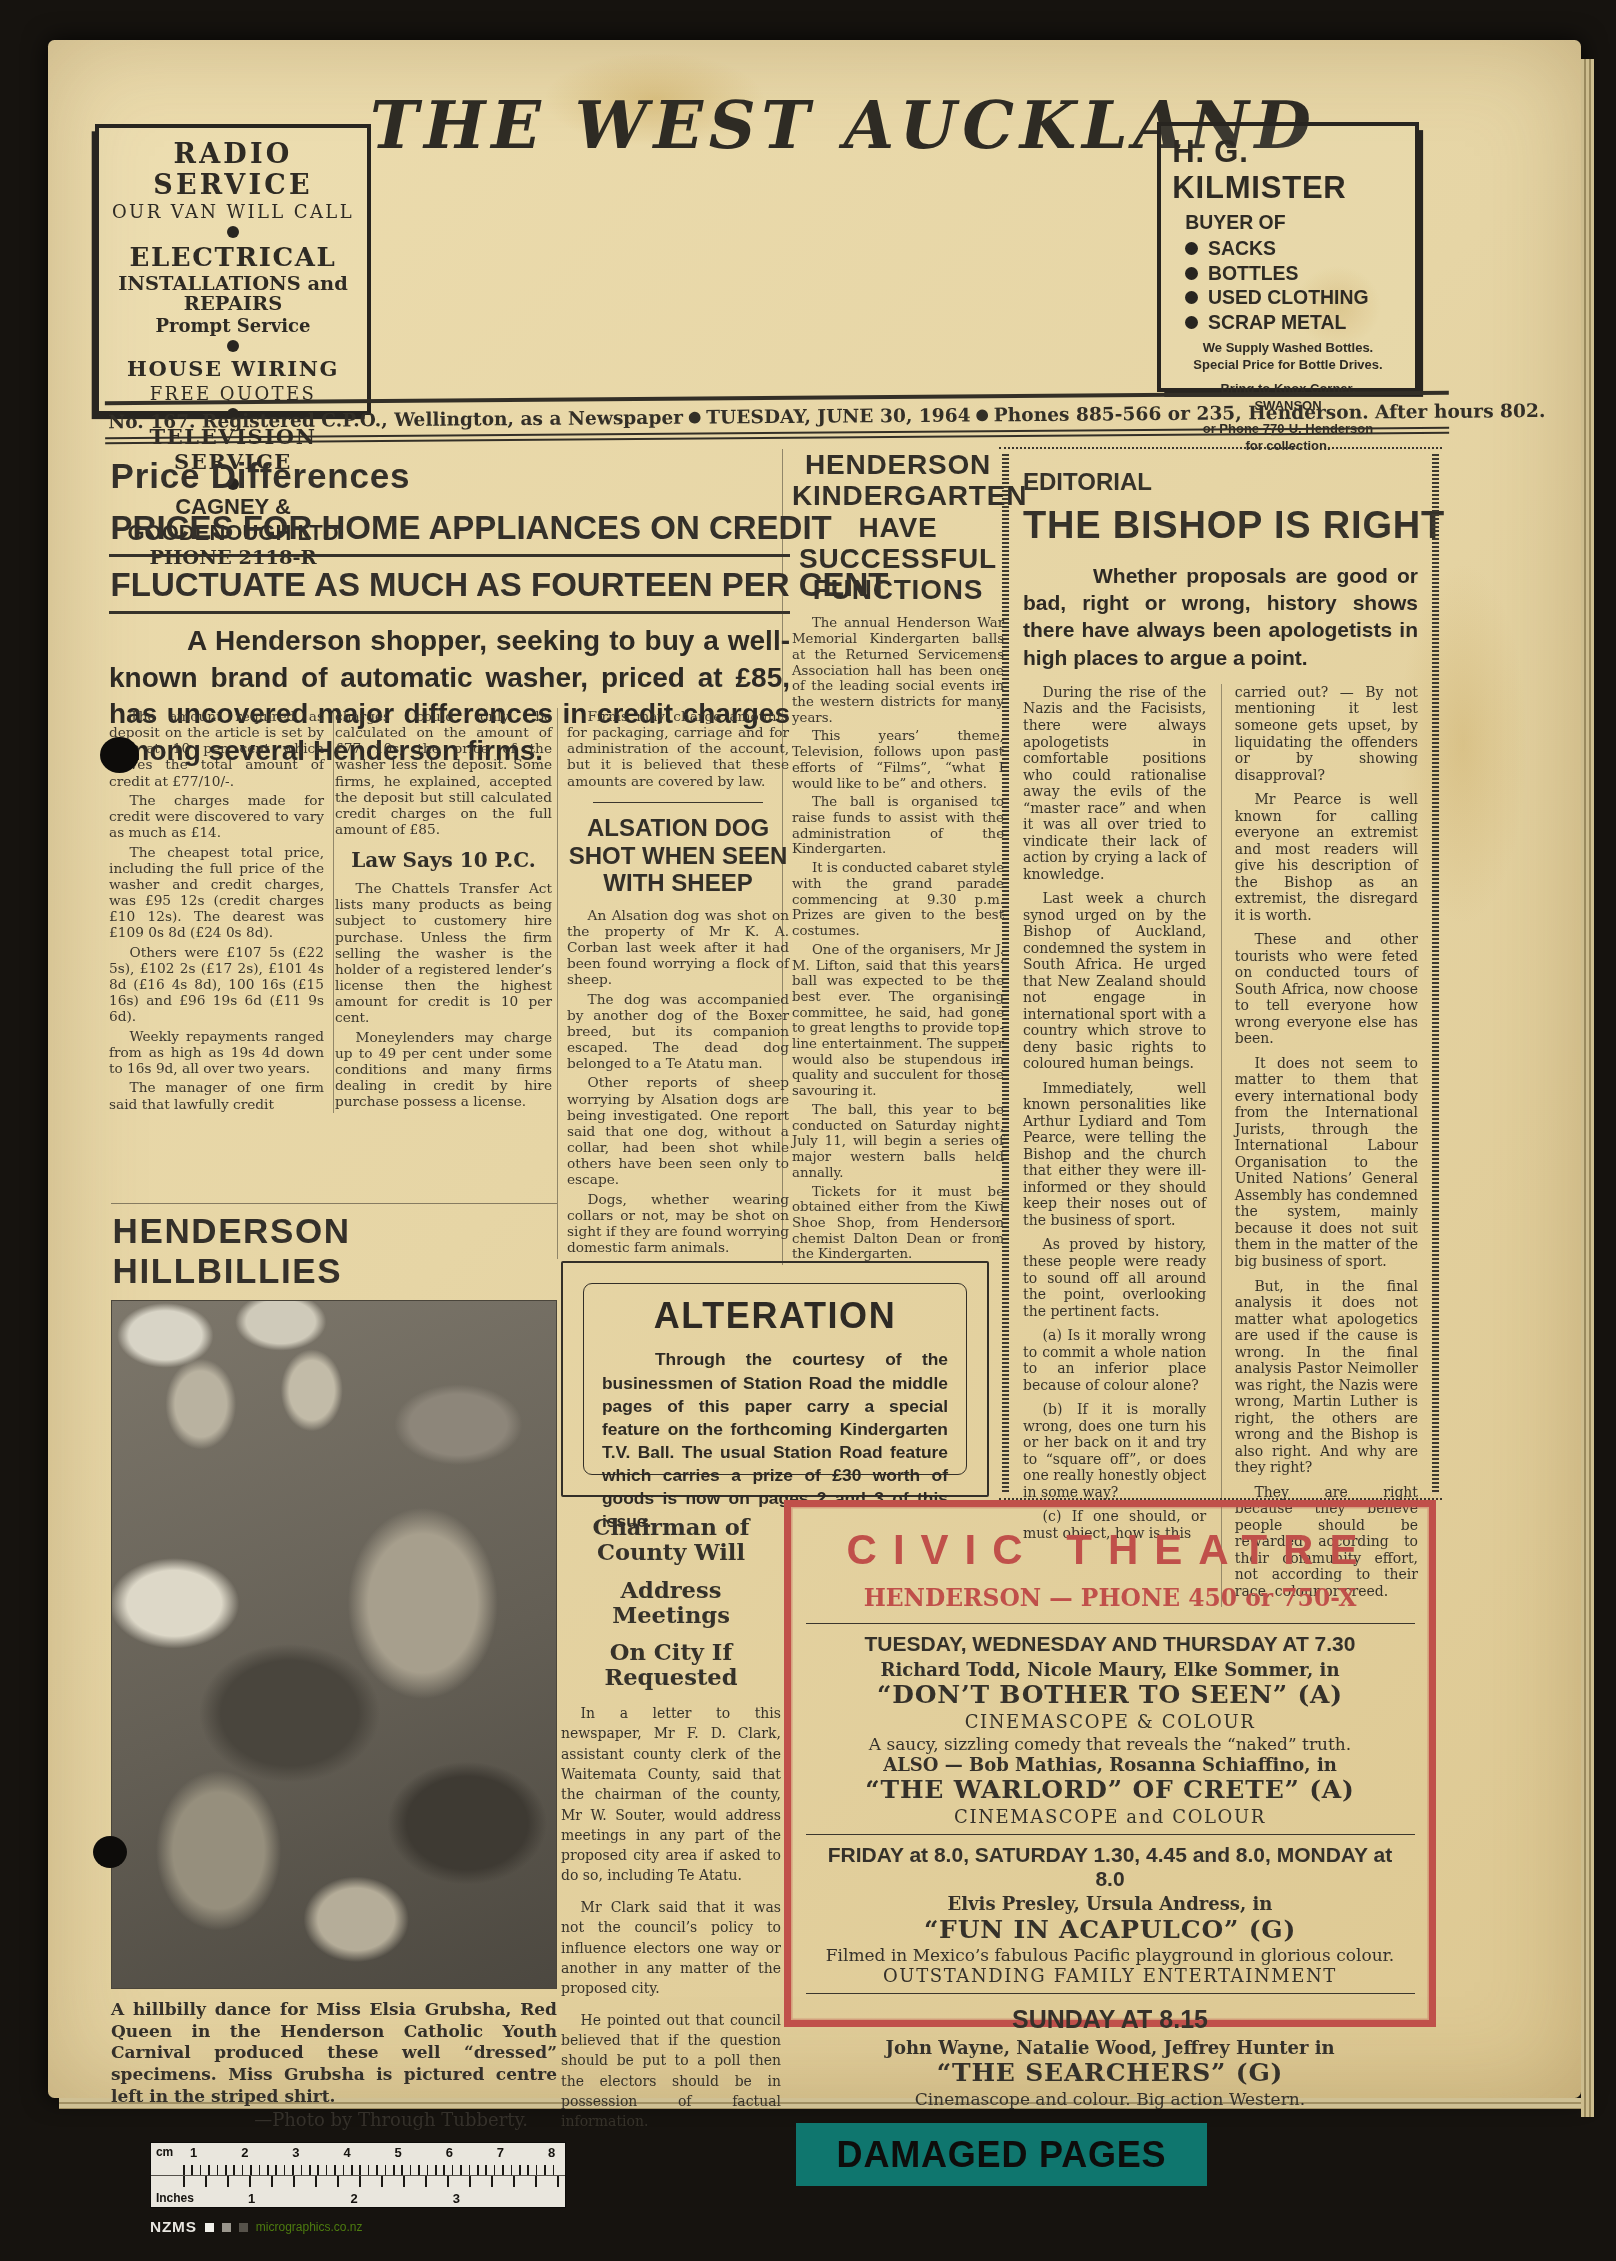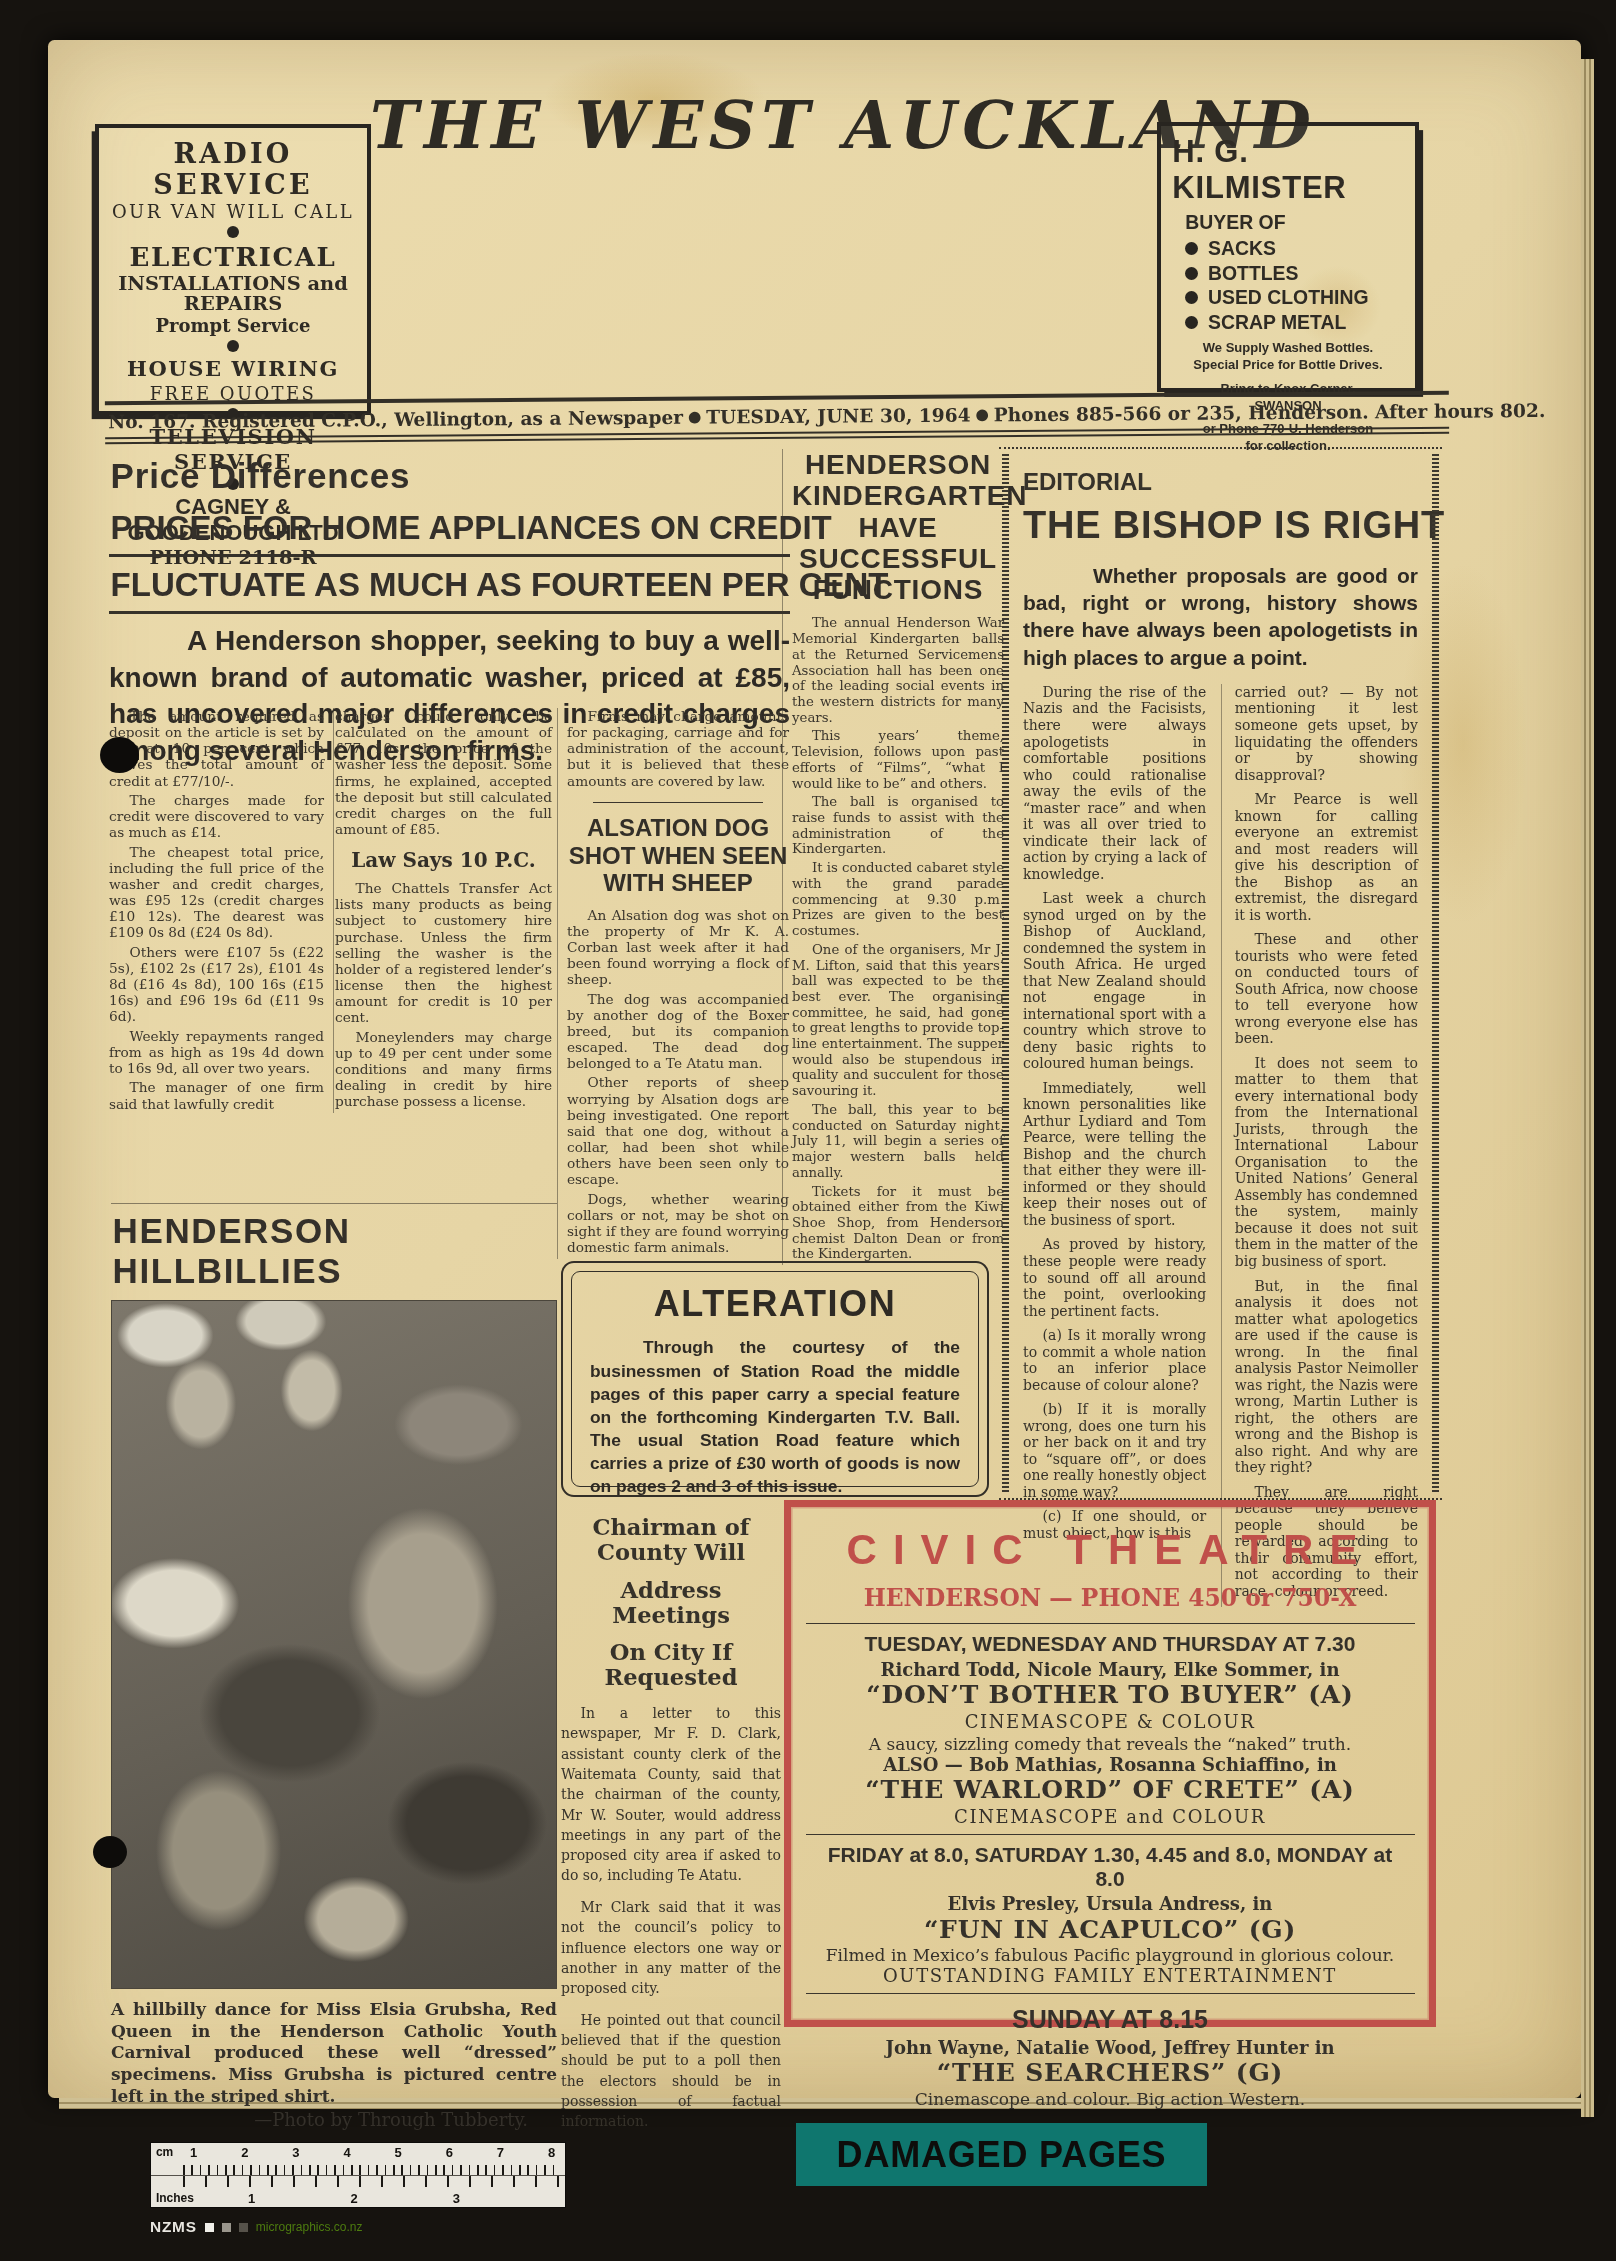--- a/index.html
+++ b/index.html
@@ -112,21 +112,21 @@
       radial-gradient(121px 93px at 80% 76%, #3e3a33 0 50%, transparent 66%),
       radial-gradient(101px 129px at 24% 80%, #968f7d 0 45%, transparent 62%),
       radial-gradient(85px 69px at 55% 90%, #b5ad99 0 45%, transparent 62%),
       linear-gradient(160deg,#7d776b 0%,#645f55 55%,#4c4840 100%);
   }
   .caption{margin-top:9.7px;font-weight:bold;font-size:17px;line-height:1.28;text-align:justify;}
   .credit{font-size:18px;text-align:right;padding-right:29px;margin-top:1.6px;}
 
   
   .alteration{position:absolute;left:513px;top:1221px;width:428px;height:236px;box-sizing:border-box;
-    border:2.4px solid #332f28;border-radius:13px;padding:8px;}
+    border:2.4px solid #332f28;border-radius:2px;padding:20px;}
   .alt-inner{border:1.6px solid #332f28;border-radius:9px;height:100%;box-sizing:border-box;padding:8px 18px;color:#2e2a24;}
   .alt-title{font-family:"Liberation Sans",sans-serif;font-size:36px;font-weight:bold;letter-spacing:1.6px;text-align:center;margin:3.2px 0 11.3px;}
   .alt-body{font-family:"Liberation Sans",sans-serif;font-weight:bold;font-size:17.4px;line-height:1.33;text-align:justify;text-indent:53px;}
 
   
   .chairman{position:absolute;left:513px;top:1475px;width:220px;color:#36322a;}
   .ch-t{font-size:22.6px;font-weight:bold;text-align:center;margin:0 0 13px;line-height:1.1;}
   .chairman p.b{font-size:14px;line-height:1.45;text-align:justify;text-indent:1.4em;margin:0 0 11.3px;}
 
   
@@ -321,21 +321,21 @@
     <p class="b">Mr Clark said that it was not the council’s policy to influence electors one way or another in any matter of the proposed city.</p>
     <p class="b">He pointed out that council believed that if the question should be put to a poll then the electors should be in possession of factual information.</p>
   </div>
 
   <div class="civic">
     <div class="cv-title">CIVIC THEATRE</div>
     <div class="cv-sub">HENDERSON — PHONE 450 or 750-X</div>
     <hr class="cv-hr">
     <div class="cv-when">TUESDAY, WEDNESDAY AND THURSDAY AT 7.30</div>
     <div class="cv-cast">Richard Todd, Nicole Maury, Elke Sommer, in</div>
-    <div class="cv-film">“DON’T BOTHER TO BUYER”  (A)</div>
+    <div class="cv-film">“DON’T BOTHER TO SEEN”  (A)</div>
     <div class="cv-tech">CINEMASCOPE &amp; COLOUR</div>
     <div class="cv-blurb">A saucy, sizzling comedy that reveals the “naked” truth.</div>
     <div class="cv-cast">ALSO — Bob Mathias, Rosanna Schiaffino, in</div>
     <div class="cv-film">“THE WARLORD” OF CRETE”  (A)</div>
     <div class="cv-tech">CINEMASCOPE and COLOUR</div>
     <hr class="cv-hr">
     <div class="cv-when">FRIDAY at 8.0, SATURDAY 1.30, 4.45 and 8.0, MONDAY at 8.0</div>
     <div class="cv-cast">Elvis Presley, Ursula Andress, in</div>
     <div class="cv-film">“FUN IN ACAPULCO” (G)</div>
     <div class="cv-blurb">Filmed in Mexico’s fabulous Pacific playground in glorious colour.</div>

